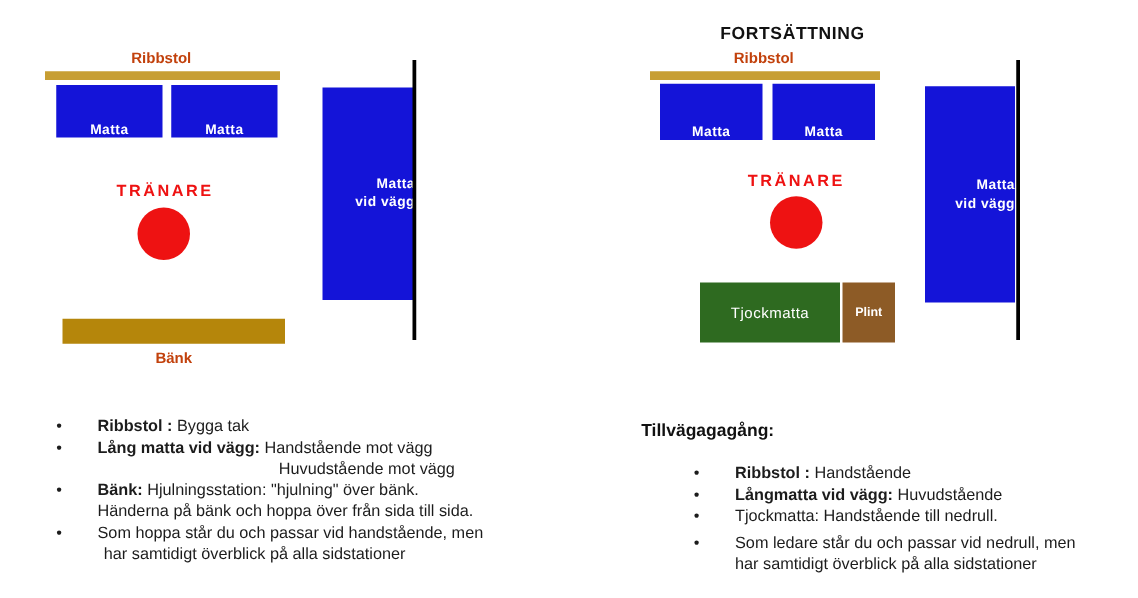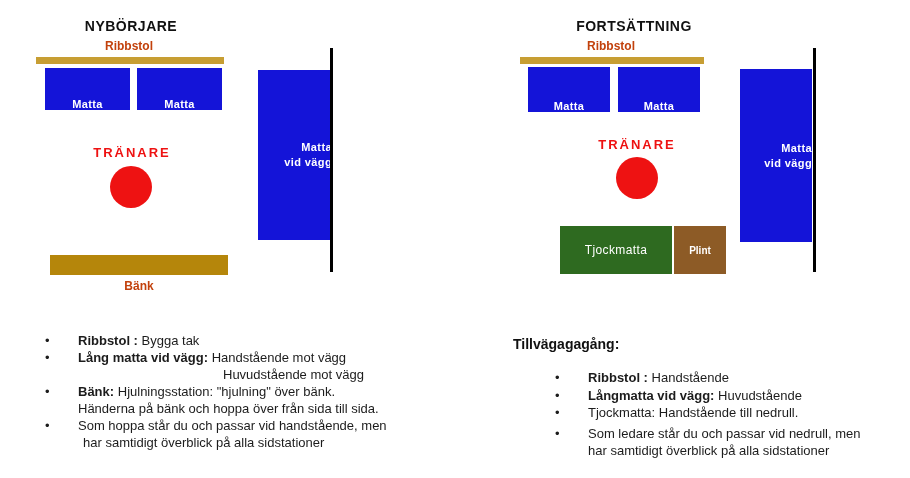--- a/index.html
+++ b/index.html
@@ -31,21 +31,20 @@
   .b-text{flex:1;}
   .b-text b{font-weight:bold;}
   .list-heading{font-size:14px;font-weight:bold;color:#111;}
   .gap-top{margin-top:3px;}
 </style>
 </head>
 <body>
 
 <div class="canvas">
 
-  <div class="abs title" style="left:56px;top:18px;width:150px;">NYBÖRJARE</div>
 
   <div class="abs sub-label" style="left:54px;top:39px;width:150px;">Ribbstol</div>
 
   <div class="abs bar-gold" style="left:36px;top:57px;width:188px;height:7px;"></div>
 
   <div class="abs mat" style="left:45px;top:68px;width:85px;height:42px;">
     <span>Matta</span>
   </div>
   <div class="abs mat" style="left:137px;top:68px;width:85px;height:42px;">
     <span>Matta</span>
@@ -106,21 +105,21 @@
   <div class="abs mat" style="left:618px;top:67px;width:82px;height:45px;">
     <span>Matta</span>
   </div>
 
   <div class="abs trainer" style="left:562px;top:137px;width:150px;">TRÄNARE</div>
   <div class="abs circle" style="left:616px;top:157px;width:42px;height:42px;"></div>
 
   <div class="abs thick-mat" style="left:560px;top:226px;width:112px;height:48px;">
     <span>Tjockmatta</span>
   </div>
-  <div class="abs plint" style="left:674px;top:226px;width:52px;height:48px;">
+  <div class="abs plint" style="left:674px;top:226px;width:42px;height:48px;">
     <span>Plint</span>
   </div>
 
   <div class="abs mat wall-mat" style="left:740px;top:69px;width:72px;height:173px;">
     <span>Matta</span>
     <span>vid vägg</span>
   </div>
   <div class="abs wall-line" style="left:813px;top:48px;width:3px;height:224px;"></div>
 
   <div class="abs list-heading" style="left:513px;top:336px;">Tillvägagagång:</div>

